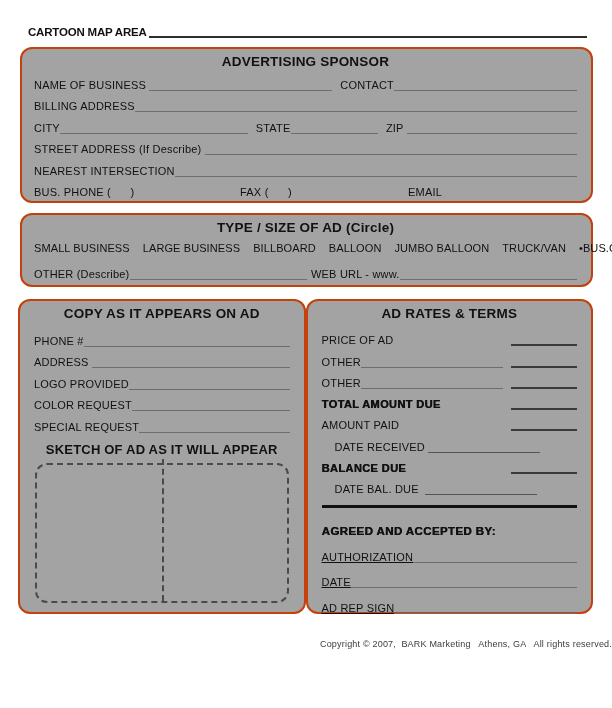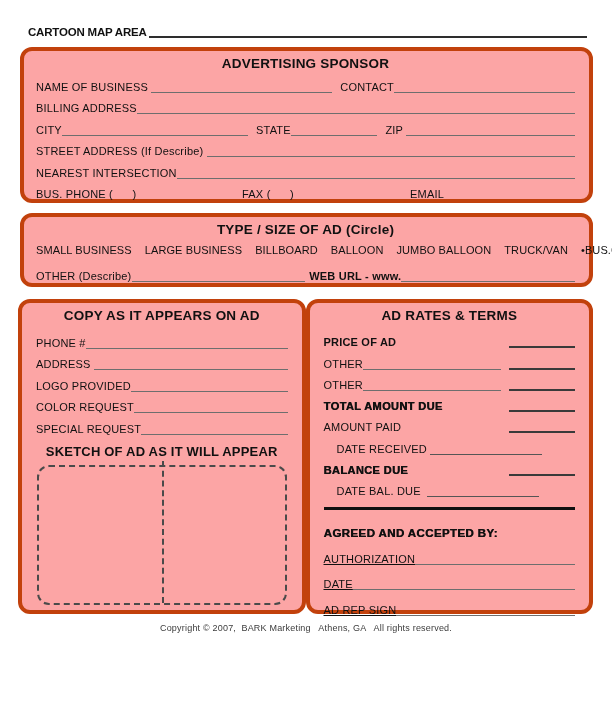--- a/index.html
+++ b/index.html
@@ -28,21 +28,21 @@
     display: flex; align-items: flex-end;
     margin: 24px 25px 0 28px; height: 14px;
   }
   .map-area-label {
     font-size: 11.5px; font-weight: bold; letter-spacing: -0.2px; white-space: pre;
   }
   .rule-thick { flex: 1; border-bottom: 2px solid #2e2e2e; margin-left: 2px; }
 
   
   .box {
-    border: 4px solid #c2410c; border-radius: 12px; background: #fca5a5;
+    border: 2px solid #c2410c; border-radius: 12px; background: #a3a3a3;
   }
   .box-title {
     text-align: center; font-weight: bold; font-size: 13.5px; letter-spacing: 0.2px;
     padding-top: 5px;
   }
 
   .sponsor-box { margin: 9px 19px 0 20px; height: 156px; padding: 0 14px 0 12px; }
   .frow {
     display: flex; align-items: flex-end; font-size: 11px; height: 21.5px;
     letter-spacing: 0.2px; white-space: pre;
@@ -50,21 +50,21 @@
   .ul { border-bottom: 1px solid #6e6e6e; flex: 1; }
   .sp-8 { width: 8px; }
   .sp-4 { width: 4px; }
 
   .type-box { margin: 10px 19px 0 20px; height: 74px; padding: 0 14px 0 12px; }
   .type-options {
     display: flex; gap: 13px; font-size: 11px; margin-top: 7px; letter-spacing: 0.1px;
     white-space: pre;
   }
   .type-other-row { margin-top: 4px; }
-  .bold { font-weight: bold; text-align: right; }
+  .bold { font-weight: normal; text-align: right; }
 
   
   .cols { display: flex; margin: 12px 19px 0 18px; height: 315px; }
   .col-box { flex: 1; padding: 0 14px; }
 
   .copy-fields { margin-top: 4px; }
   .sketch-title {
     text-align: center; font-weight: bold; font-size: 13px; letter-spacing: 0.2px;
     margin-top: 9px;
   }
@@ -90,22 +90,22 @@
   .heavy {
     font-weight: bold; letter-spacing: 0.4px;
     text-shadow: 0.5px 0 0 currentColor;
   }
   .rates-divider { border-top: 3px solid #101010; margin-top: 10px; }
   .agreed-row { font-size: 11.5px; margin-top: 9px; height: 20px; display: flex; align-items: flex-end; white-space: pre; }
   .sign-row { height: 25.5px; text-decoration: underline; }
 
   
   .footer {
-    text-align: center; font-size: 9px; color: #3c3c3c;
-    margin-top: 9px; letter-spacing: 0.2px; white-space: pre;
+    text-align: right; font-size: 9px; color: #3c3c3c;
+    margin-top: 25px; letter-spacing: 0.2px; white-space: pre;
   }
 </style>
 </head>
 <body>
 
 <div class="page">
 
 
   <div class="map-area-row">
     <span class="map-area-label">CARTOON MAP AREA</span>

